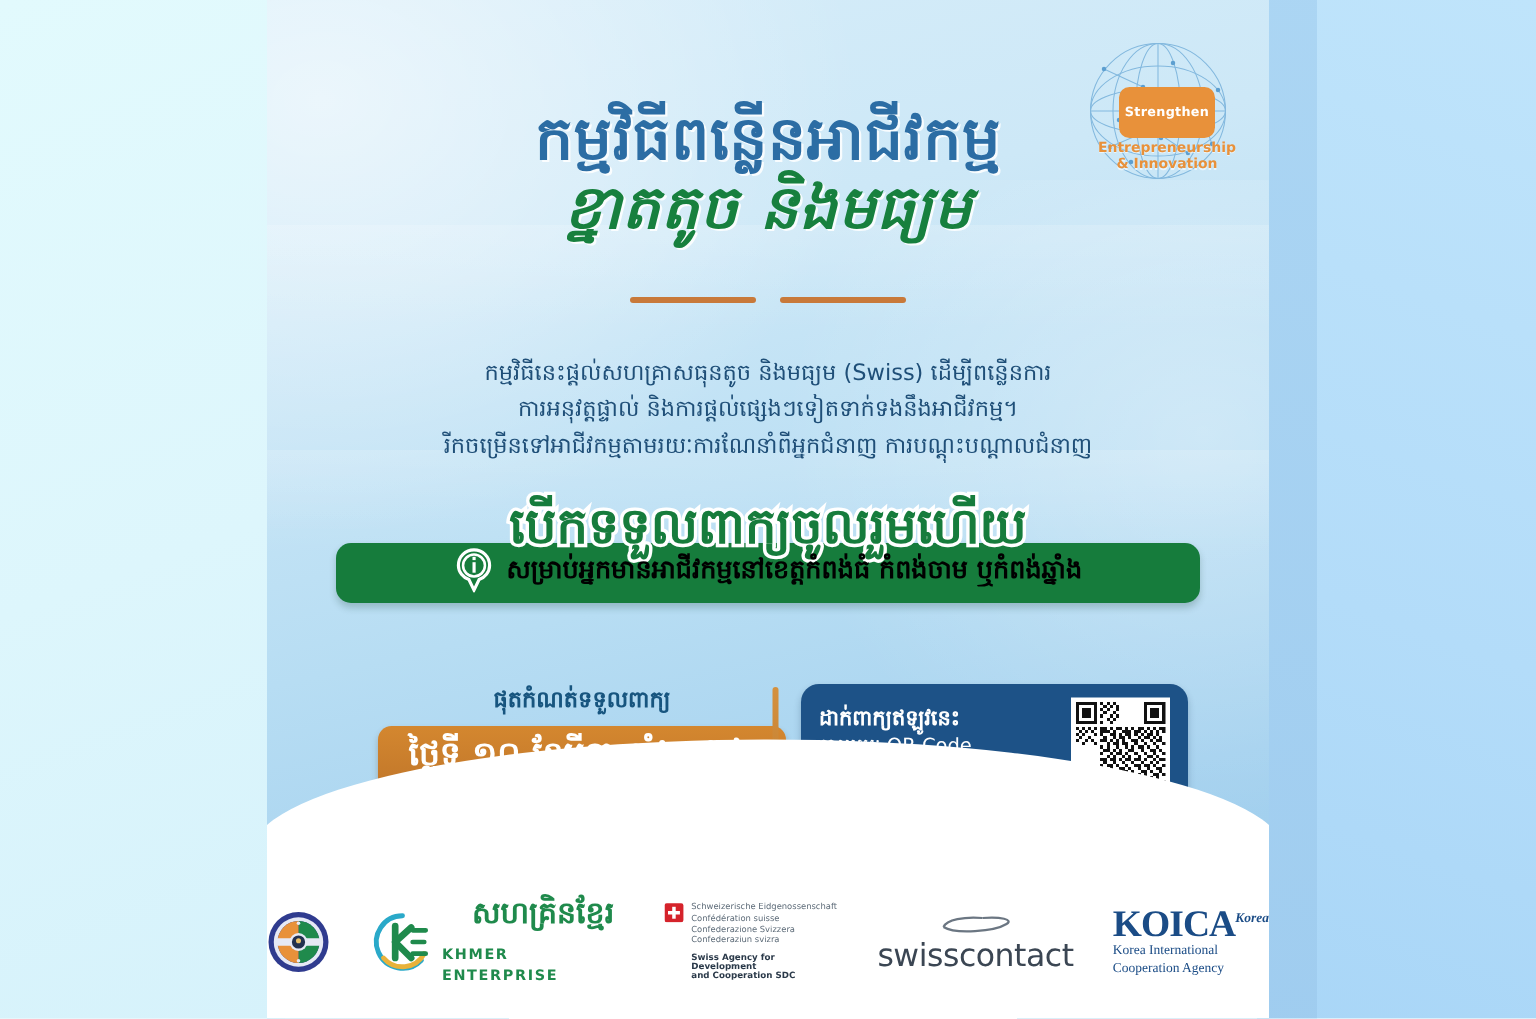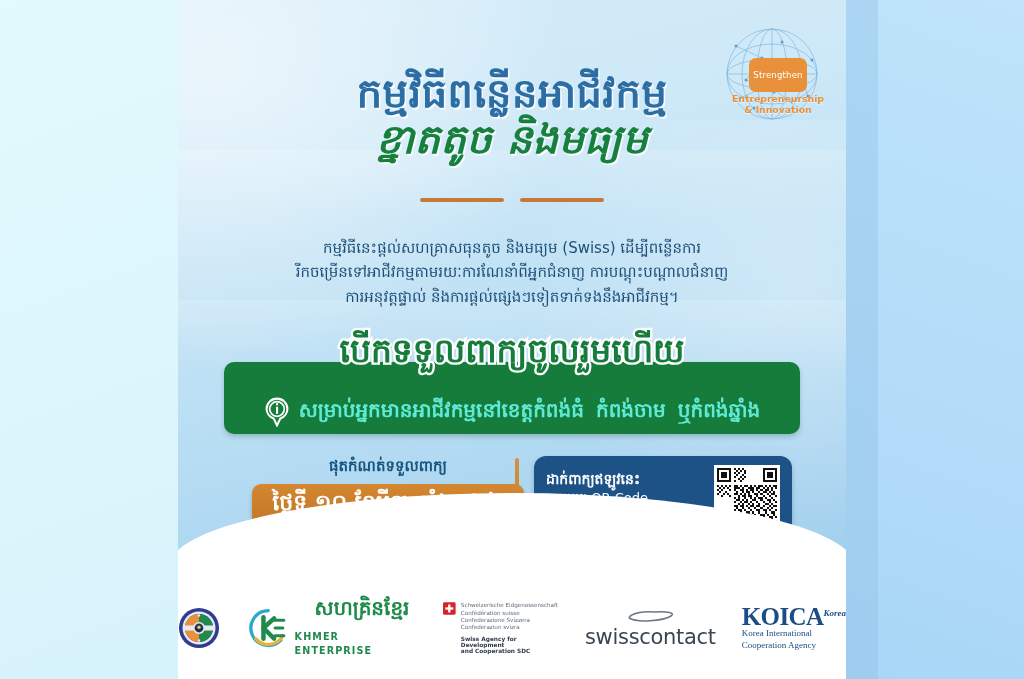--- a/index.html
+++ b/index.html
@@ -31,21 +31,21 @@
 
   
   .footer-curve{position:absolute;left:-10px;bottom:0;width:688px;height:186px;
     background:#ffffff;border-top-left-radius:100% 150px;border-top-right-radius:100% 150px;}
 
   
   .globe{position:absolute;left:538px;top:22px;width:112px;height:104px;}
   .globe svg{display:block;}
   .globe-txt{position:absolute;left:14px;top:36px;width:96px;text-align:center;
     line-height:1.18;}
-  .g-l1{display:inline-block;background:#e8913a;color:#ffffff;font-size:8.5px;font-weight:normal;
+  .g-l1{display:inline-block;background:#e8913a;color:#ffffff;font-size:8.5px;font-weight:bold;
     padding:12px 4px;border-radius:7px;letter-spacing:.2px;}
   .g-l2{color:#e8913a;font-size:9.3px;font-weight:bold;display:block;margin-top:2px;text-shadow:0 1px 0 rgba(255,255,255,.6);}
   .g-l3{color:#e8913a;font-size:9.3px;font-weight:bold;display:block;text-shadow:0 1px 0 rgba(255,255,255,.6);}
 
   
   .title{position:absolute;left:0;right:0;top:72px;text-align:center;}
   .t1{font-size:40px;font-weight:bold;color:#2c6da4;line-height:1.06;
     text-shadow:1.5px 1.5px 0 rgba(255,255,255,.85);letter-spacing:.5px;}
   .t2{font-size:40px;font-weight:bold;color:#17803e;line-height:1.06;margin-top:4px;
     text-shadow:1.5px 1.5px 0 rgba(255,255,255,.85);letter-spacing:.5px;font-style:italic;}
@@ -55,28 +55,28 @@
     justify-content:center;gap:16px;}
   .rule{width:84px;height:4px;background:#c8793a;border-radius:2px;}
   .sub-txt{color:#3c6e95;font-size:15.5px;font-weight:bold;letter-spacing:1.4px;}
 
   
   .para{position:absolute;left:58px;right:58px;top:236px;text-align:center;
     color:#1f4f78;font-size:15px;line-height:1.62;}
   .para div{white-space:nowrap;}
 
   
-  .cta{position:absolute;left:46px;right:46px;top:362px;height:72px;
+  .cta{position:absolute;left:46px;right:46px;top:362px;height:40px;
     background:#167c3c;border-radius:10px;box-shadow:0 3px 5px rgba(20,60,40,.22);}
   .cta-head{position:absolute;left:0;right:0;top:-28px;text-align:center;
     font-size:33px;font-weight:bold;color:#167c3c;line-height:1;
     -webkit-text-stroke:4.5px #ffffff;paint-order:stroke fill;}
   .cta-row{position:absolute;left:0;right:0;bottom:7px;display:flex;align-items:center;
     justify-content:center;gap:9px;}
-  .cta-sub{color:#5eead4;font-size:20px;font-weight:bold;font-family:Liberation Mono, monospace;}
+  .cta-sub{color:#000000;font-size:17px;font-weight:bold;}
   .pin{width:26px;height:30px;flex:0 0 auto;}
 
   
   .deadline{position:absolute;left:60px;top:456px;width:300px;text-align:center;}
   .dl-label{color:#17557f;font-size:15px;font-weight:bold;margin-bottom:6px;}
   .dl-badge{display:inline-block;background:linear-gradient(180deg,#d4872f 0%,#c0762a 100%);
     color:#ffffff;font-size:22px;font-weight:bold;padding:5px 20px 7px;border-radius:9px;
     box-shadow:0 3px 4px rgba(90,55,15,.28);}
 
   
@@ -169,22 +169,22 @@
       <div class="t2">ខ្នាតតូច និងមធ្យម</div>
     </div>
 
     <div class="sub">
       <span class="rule"></span>
       <span class="rule"></span>
     </div>
 
     <div class="para">
       <div>កម្មវិធីនេះផ្តល់សហគ្រាសធុនតូច និងមធ្យម (Swiss) ដើម្បីពន្លើនការ</div>
+      <div>ការអនុវត្តផ្ទាល់ និងការផ្តល់ផ្សេងៗទៀតទាក់ទងនឹងអាជីវកម្ម។</div>
       <div>រីកចម្រើនទៅអាជីវកម្មតាមរយៈការណែនាំពីអ្នកជំនាញ ការបណ្តុះបណ្តាលជំនាញ</div>
-      <div>ការអនុវត្តផ្ទាល់ និងការផ្តល់ផ្សេងៗទៀតទាក់ទងនឹងអាជីវកម្ម។</div>
     </div>
 
     <div class="cta">
       <div class="cta-head">បើកទទួលពាក្យចូលរួមហើយ</div>
       <div class="cta-row">
         <svg class="pin" viewBox="0 0 26 30">
           <path d="M13 1.6C7.2 1.6 2.6 6.2 2.6 12c0 4.4 3.2 8 7 9.4L13 28.4l3.4-7c3.8-1.4 7-5 7-9.4 0-5.8-4.6-10.4-10.4-10.4z" fill="none" stroke="#ffffff" stroke-width="2.1"></path>
           <circle cx="13" cy="12" r="7.3" fill="none" stroke="#ffffff" stroke-width="1.7"></circle>
           <rect x="12" y="9.8" width="2.1" height="7" fill="#ffffff"></rect>
           <rect x="12" y="6.2" width="2.1" height="2.2" fill="#ffffff"></rect>

